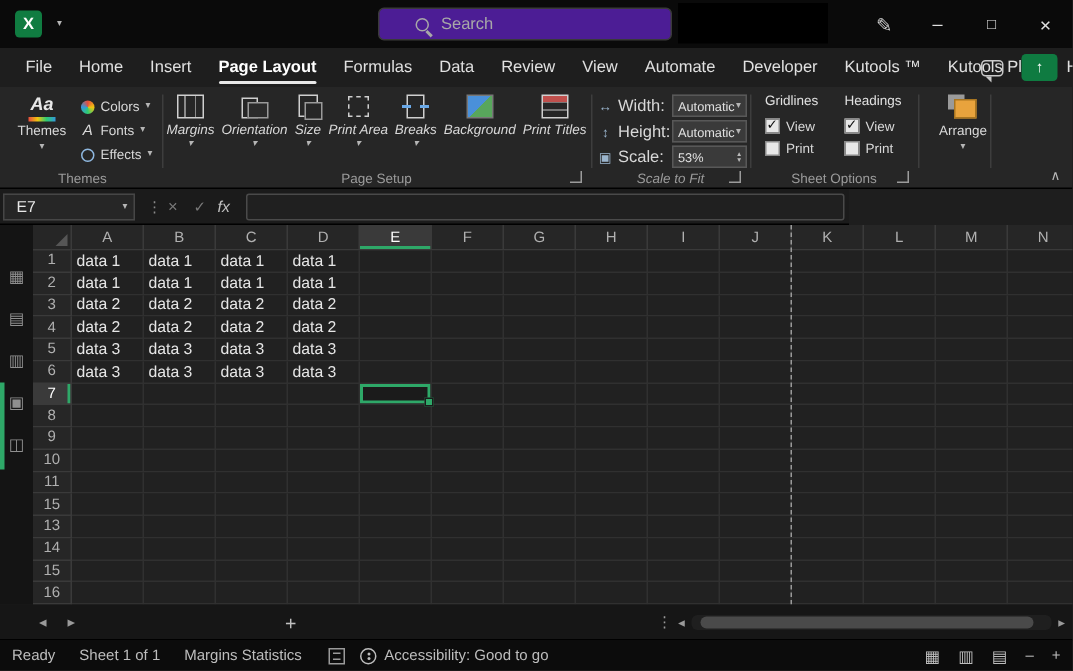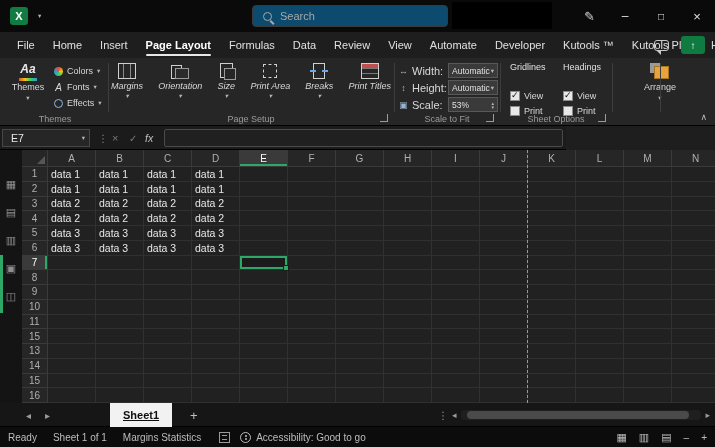--- a/index.html
+++ b/index.html
@@ -3,21 +3,21 @@
 <meta charset="utf-8">
 <style>
 *{margin:0;padding:0;box-sizing:border-box;}
 html,body{width:715px;height:447px;}
 body{position:relative;background:#1e1e1e;font-family:"Liberation Sans",sans-serif;color:#e6e6e6;overflow:hidden;font-size:11px;}
 
 
 #titlebar{position:absolute;left:0;top:0;width:715px;height:32px;background:#0a0a0a;}
 .xl-logo{position:absolute;left:10px;top:7px;width:18px;height:18px;background:#107c41;border-radius:3px;color:#fff;font-weight:bold;font-size:11px;display:flex;align-items:center;justify-content:center;}
 #doc-title{position:absolute;left:38px;top:0;height:32px;display:flex;align-items:center;gap:6px;font-size:11px;color:#f0f0f0;white-space:nowrap;}
-#searchbox{position:absolute;left:252px;top:5px;width:196px;height:22px;background:#0c4a6e;border:1px solid #3a3a3a;border-radius:4px;display:flex;align-items:center;gap:8px;padding-left:10px;color:#a8a8a8;}
+#searchbox{position:absolute;left:252px;top:5px;width:196px;height:22px;background:#4c1d95;border:1px solid #3a3a3a;border-radius:4px;display:flex;align-items:center;gap:8px;padding-left:24px;color:#a8a8a8;}
 .lens{width:9px;height:9px;border:1.5px solid #a8a8a8;border-radius:50%;position:relative;flex:0 0 auto;}
 .lens::after{content:"";position:absolute;left:7px;top:7px;width:5px;height:1.5px;background:#a8a8a8;transform:rotate(45deg);transform-origin:0 0;}
 #redaction{position:absolute;left:452px;top:2px;width:100px;height:27px;background:#000;}
 #ink-icon{position:absolute;left:584px;top:0;height:32px;display:flex;align-items:center;font-size:13px;color:#d0d0d0;}
 .winbtn{position:absolute;top:0;height:32px;width:36px;display:flex;align-items:center;justify-content:center;color:#e0e0e0;}
 #min-btn{left:607px;font-size:12px;}
 #max-btn{left:643px;font-size:10px;}
 #close-btn{left:679px;font-size:13px;}
 
 
@@ -70,27 +70,27 @@
 .sfrow{display:flex;align-items:center;height:17px;gap:3px;}
 .sfic{width:11px;font-size:9px;color:#9ab4cc;text-align:center;flex:0 0 auto;}
 .sflbl{width:33px;font-size:11px;color:#d8d8d8;}
 .sfbox{width:50px;height:15px;background:#3a3a3a;border:1px solid #585858;display:flex;align-items:center;justify-content:space-between;padding:0 3px;font-size:8.5px;color:#e0e0e0;}
 .sfval{white-space:nowrap;overflow:hidden;}
 .spin{display:flex;flex-direction:column;font-size:5px;line-height:4px;color:#bbb;text-align:center;}
 
 #sheet-options-group{position:absolute;left:500px;top:0;width:112px;height:68px;}
 #sheet-option-cols{display:flex;gap:8px;padding:4px 0 0 10px;}
 .socol{width:45px;}
-.sotitle{font-size:9px;color:#e0e0e0;margin-bottom:16px;}
+.sotitle{font-size:9px;color:#e0e0e0;margin-bottom:4px;}
 .sorow{display:flex;align-items:center;gap:4px;height:15px;}
 .cb{width:10px;height:10px;background:#e8e8e8;border:1px solid #8a8a8a;position:relative;flex:0 0 auto;}
 .cb.checked::after{content:"✓";position:absolute;left:0;top:-2px;font-size:9px;color:#111;}
 .solbl{font-size:9px;color:#d8d8d8;}
 
-#arrange-group{position:absolute;left:636px;top:0;width:48px;height:68px;}
+#arrange-group{position:absolute;left:618px;top:0;width:48px;height:68px;}
 #arrange-button{position:absolute;left:3px;top:5px;width:42px;display:flex;flex-direction:column;align-items:center;gap:3px;font-size:9px;color:#d8d8d8;}
 .ic-arrange{width:20px;height:16px;position:relative;}
 .ic-arrange::before{content:"";position:absolute;left:0;top:0;width:11px;height:10px;background:#9a9a9a;}
 .ic-arrange::after{content:"";position:absolute;right:1px;bottom:0;width:13px;height:11px;background:#e8a33d;border:1px solid #a87520;}
 #collapse-ribbon{position:absolute;right:8px;bottom:3px;font-size:9px;color:#b8b8b8;}
 
 
 #formula-bar{position:absolute;left:0;top:126px;width:566px;height:24px;background:#1b1b1b;border-bottom:1px solid #000;}
 #name-box{position:absolute;left:2px;top:3px;width:88px;height:18px;background:#262626;border:1px solid #464646;display:flex;align-items:center;padding:0 4px 0 8px;font-size:10.5px;color:#e8e8e8;}
 #name-box .chev{margin-left:auto;}
@@ -238,20 +238,24 @@
           <span class="ric ic-print-area"></span>
           <span class="rlbl">Print Area</span>
           <span class="chev"></span>
         </div>
         <div class="rbtn">
           <span class="ric ic-breaks"></span>
           <span class="rlbl">Breaks</span>
           <span class="chev"></span>
         </div>
         <div class="rbtn">
+          <span class="ric ic-background"></span>
+          <span class="rlbl">Background</span>
+        </div>
+        <div class="rbtn">
           <span class="ric ic-print-titles"></span>
           <span class="rlbl">Print Titles</span>
         </div>
       </div>
     <div class="glabel" style="left:0;width:286px;">Page Setup</div>
     <div class="launcher" style="left:272px;"></div>
   </div>
   <div class="gsep" style="left:394px;"></div>
 
   <div id="scale-group">
@@ -277,21 +281,21 @@
           <span class="sflbl">Scale:</span>
           <span class="sfbox">
             <span class="sfval">53%</span>
             <span class="spin">
               <span>▴</span>
               <span>▾</span>
             </span>
           </span>
         </div>
       </div>
-    <div class="glabel" style="left:0;width:106px;">Scale to Fit</div>
+    <div class="glabel" style="left:0;width:106px;font-style:italic;">Scale to Fit</div>
     <div class="launcher" style="left:92px;"></div>
   </div>
   <div class="gsep" style="left:500px;"></div>
 
   <div id="sheet-options-group">
     <div id="sheet-option-cols">
         <div class="socol">
           <div class="sotitle">Gridlines</div>
           <div class="sorow">
             <span class="cb checked"></span>
@@ -608,23 +612,20 @@
     <div class="gc"></div>
     <div class="gc"></div>
   </div>
 <div id="page-break"></div>
 
 <div id="sheet-tab-bar">
   <div id="st-nav">
     <span>◂</span>
     <span>▸</span>
   </div>
-  <div id="sheet-tabs">
-      <div class="stab active">Sheet1</div>
-    </div>
   <div id="new-sheet">+</div>
   <div id="st-kebab">⋮</div>
   <div id="st-scroll">
     <span>◂</span>
     <span class="track">
         <span class="thumb"></span>
       </span>
     <span>▸</span>
   </div>
 </div>

